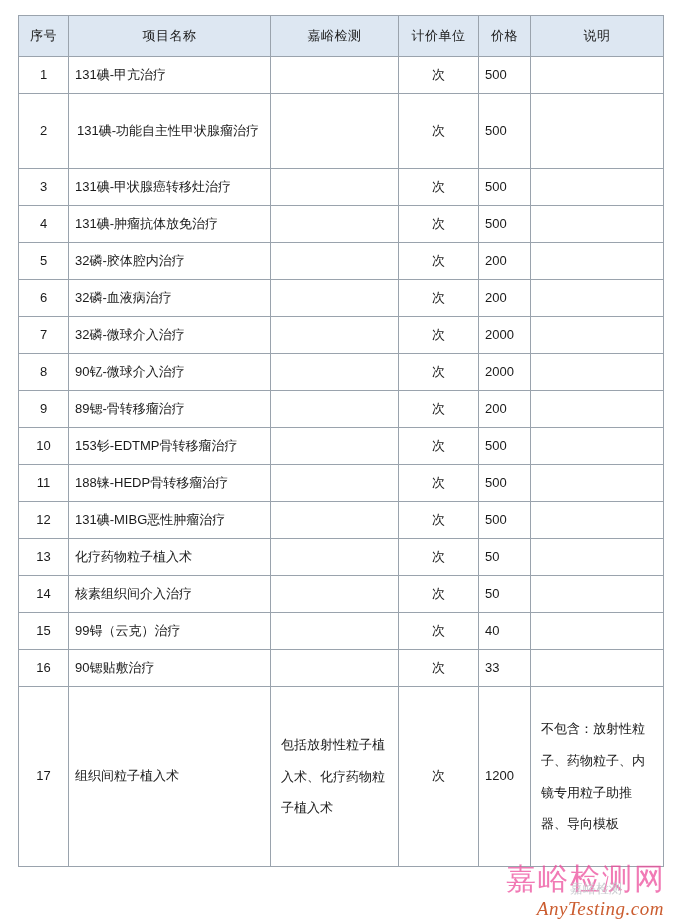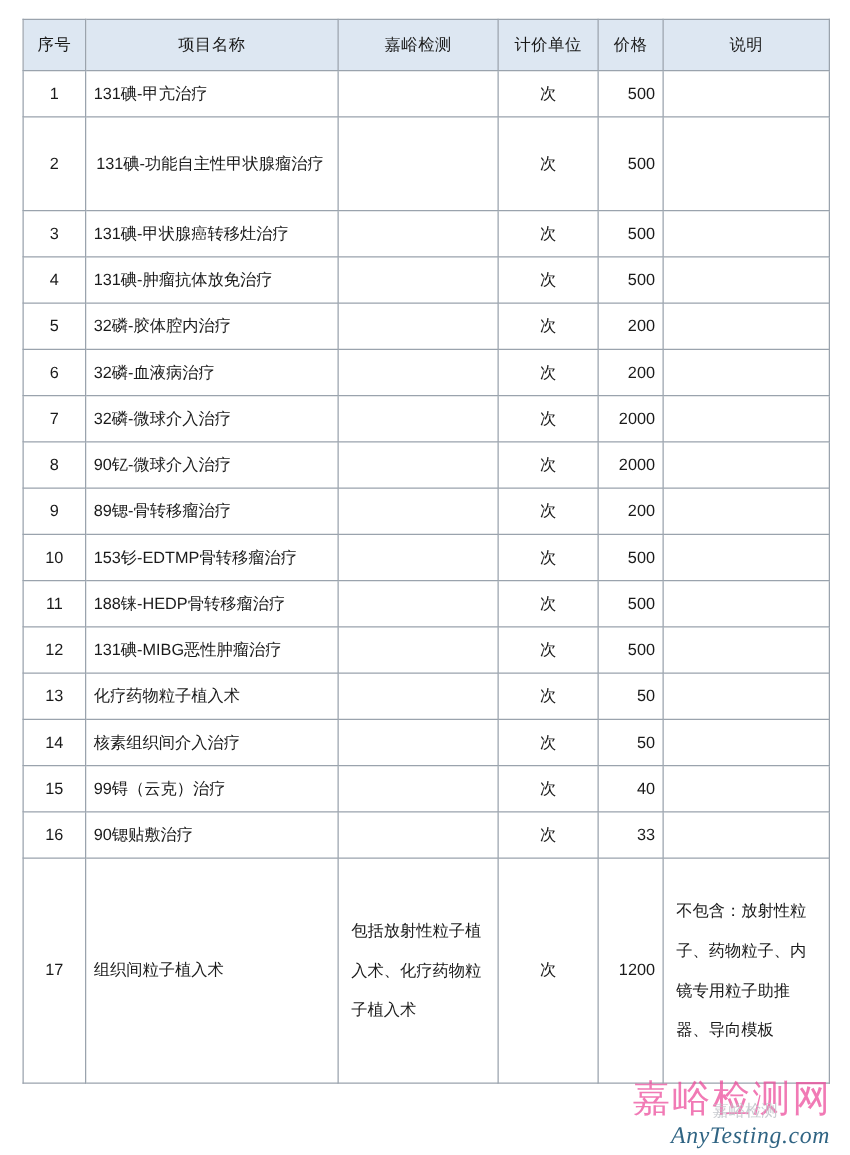--- a/index.html
+++ b/index.html
@@ -56,21 +56,21 @@
   col.c-name  { width: 202px; }
   col.c-conn  { width: 128px; }
   col.c-unit  { width: 80px; }
   col.c-price { width: 52px; }
   col.c-note  { width: 133px; }
 
   td.idx   { text-align: center; }
   td.name  { text-align: left; padding-left: 8px; }
   td.conn  { text-align: center; }
   td.unit  { text-align: center; }
-  td.price { text-align: right; }
+  td.price { text-align: left; }
   td.note  { text-align: center; }
 
   tbody tr { height: 37px; }
   tbody tr.tall   { height: 75px; }
   tbody tr.xtall  { height: 180px; }
 
   tbody tr.tall td.name,
   tbody tr.xtall td.conn,
   tbody tr.xtall td.note {
     line-height: 2.45;
@@ -107,21 +107,21 @@
     letter-spacing: 2px;
     font-family: Liberation Sans, sans-serif;
     white-space: nowrap;
     text-align: center;
   }
   .wm-en {
     position: absolute;
     right: 10px;
     bottom: 2px;
     font-size: 19px;
-    color: #0c4a6e;
+    color: #c2410c;
     opacity: 0.85;
     font-style: italic;
     font-family: "Liberation Serif", serif;
     white-space: nowrap;
     letter-spacing: 0.5px;
   }
   .wm-mark {
     position: absolute;
     right: 52px;
     bottom: 24px;

